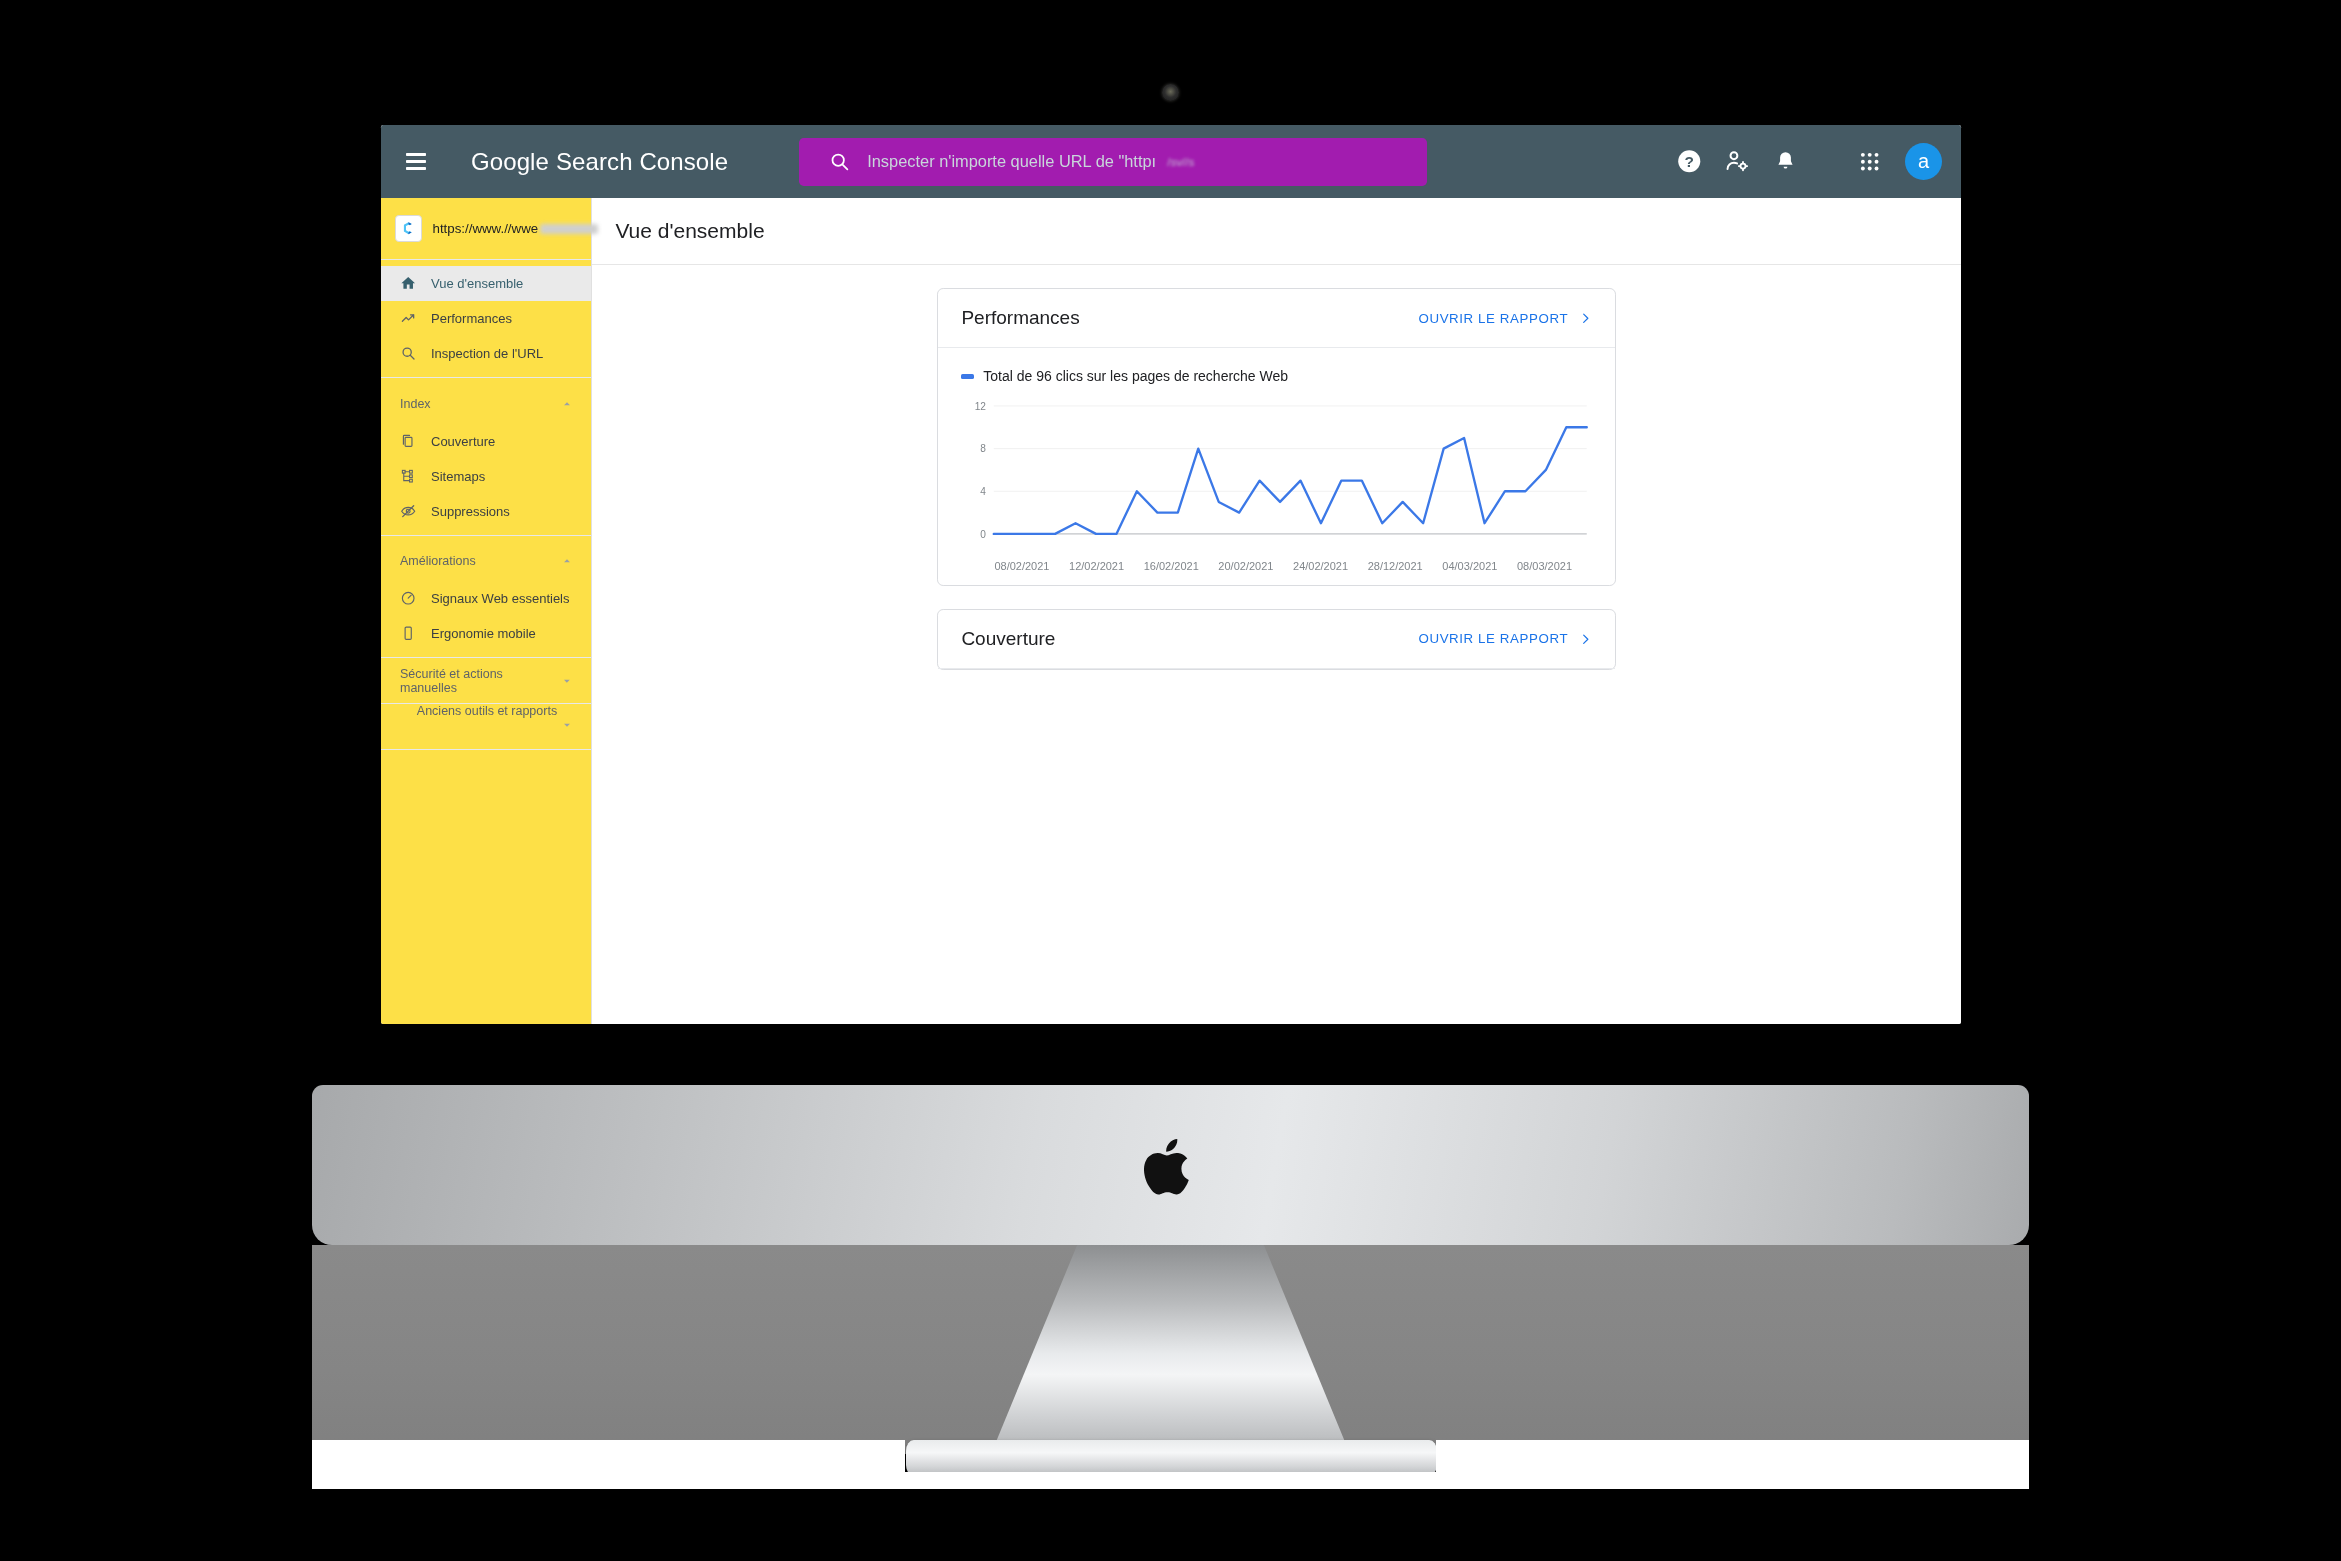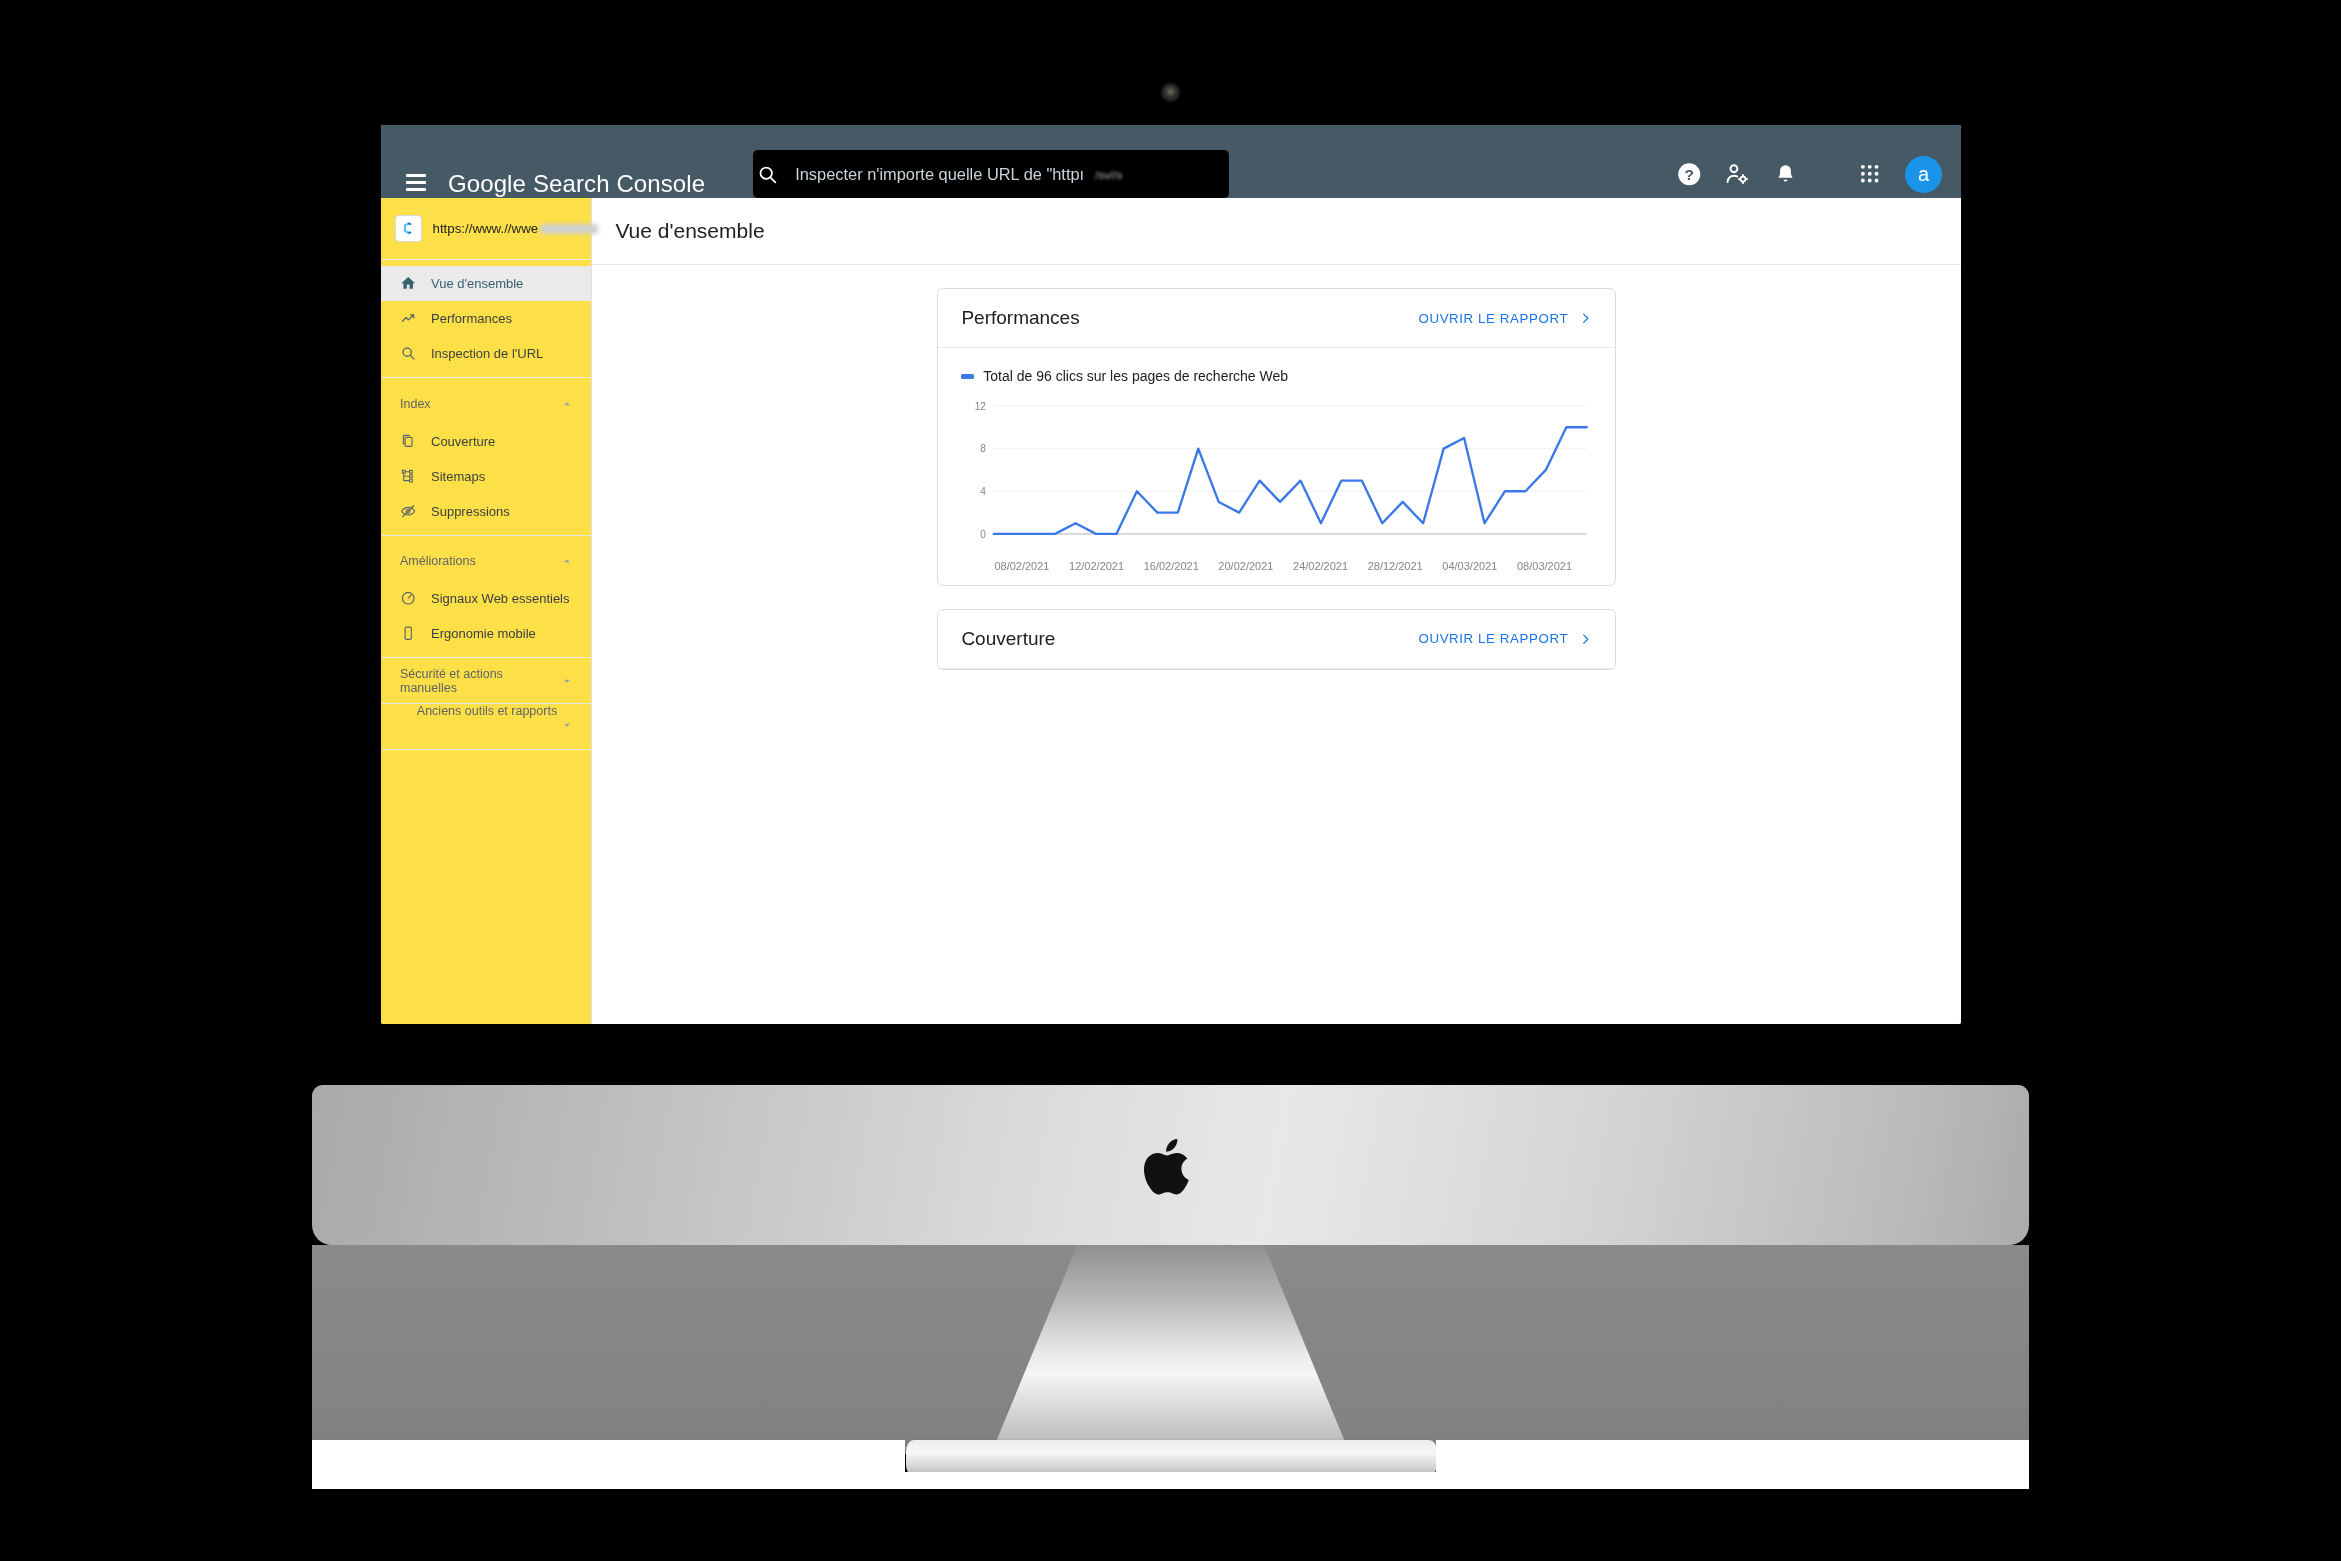--- a/index.html
+++ b/index.html
@@ -27,30 +27,30 @@
      background:linear-gradient(180deg,#8d8f91 0%,#b9bbbd 28%,#e8eaec 52%,#f4f5f6 62%,#cfd1d3 82%,#b0b2b4 100%);
      clip-path: polygon(24% 0%, 76% 0%, 100% 100%, 0% 100%); }
   .stand-base { position:absolute; left:906px; top:1440px; width:531px; height:36px;
      background:linear-gradient(180deg,#e9ebec 0%,#f6f7f8 35%,#d2d4d6 75%,#b6b8ba 100%);
      border-radius:7.8px/11px; box-shadow:0 2.3px 4.7px rgba(0,0,0,.35); }
   .desk-left  { position:absolute; left:312px; top:1440px; width:593px; height:48px; background:#fff; }
   .desk-right { position:absolute; left:1436px; top:1440px; width:593px; height:48px; background:#fff; }
   .desk-bottom{ position:absolute; left:312px; top:1472px; width:1717px; height:17px; background:#fff; }
 
   
-  .gsc-header { height:73px; background:#455a64; display:flex; align-items:flex-end; padding:0 19px; }
+  .gsc-header { height:73px; background:#455a64; display:flex; align-items:center; padding:0 19px;gap:23px; }
   .hamburger { width:31px; height:31px; display:flex; flex-direction:column; justify-content:center;
                align-items:center; gap:4.7px; margin-right:17px; cursor:pointer; }
   .hamburger span { display:block; width:20px; height:2.3px; background:#fff; border-radius:0.8px; }
   .brand { color:#fff; font-size:24px; letter-spacing:0.1px; white-space:nowrap; }
   .brand .g { font-weight:400; }
   .brand .sc { font-weight:300; margin-left:7px; }
 
-  .searchbar { flex:0 0 auto; margin-left:48px; width:476px; height:48px; background:#000000;
-               border-radius:4.7px; display:flex; align-items:center; padding:0 4px; cursor:text; }
+  .searchbar { flex:0 0 auto; margin-left:48px; width:628px; height:48px; background:#a21caf;
+               border-radius:4.7px; display:flex; align-items:center; padding:0 30px; cursor:text; }
   .searchbar svg { flex:0 0 auto; }
   .search-ph { margin-left:17px; color:#c9d6db; font-size:16.4px; white-space:nowrap; overflow:hidden; }
   .search-blur { margin-left:11px; color:#c9d6db; font-size:11.7px; filter:blur(1.8px); opacity:.85; }
 
   .header-right { margin-left:auto; display:flex; align-items:center; gap:0px; }
   .hicon { width:48px; height:48px; display:flex; align-items:center; justify-content:center;
            cursor:pointer; }
   .avatar { width:37px; height:37px; border-radius:50%; background:#1a94e8; color:#fff;
             display:flex; align-items:center; justify-content:center; font-size:20px; margin-left:11px;
             cursor:pointer; }

